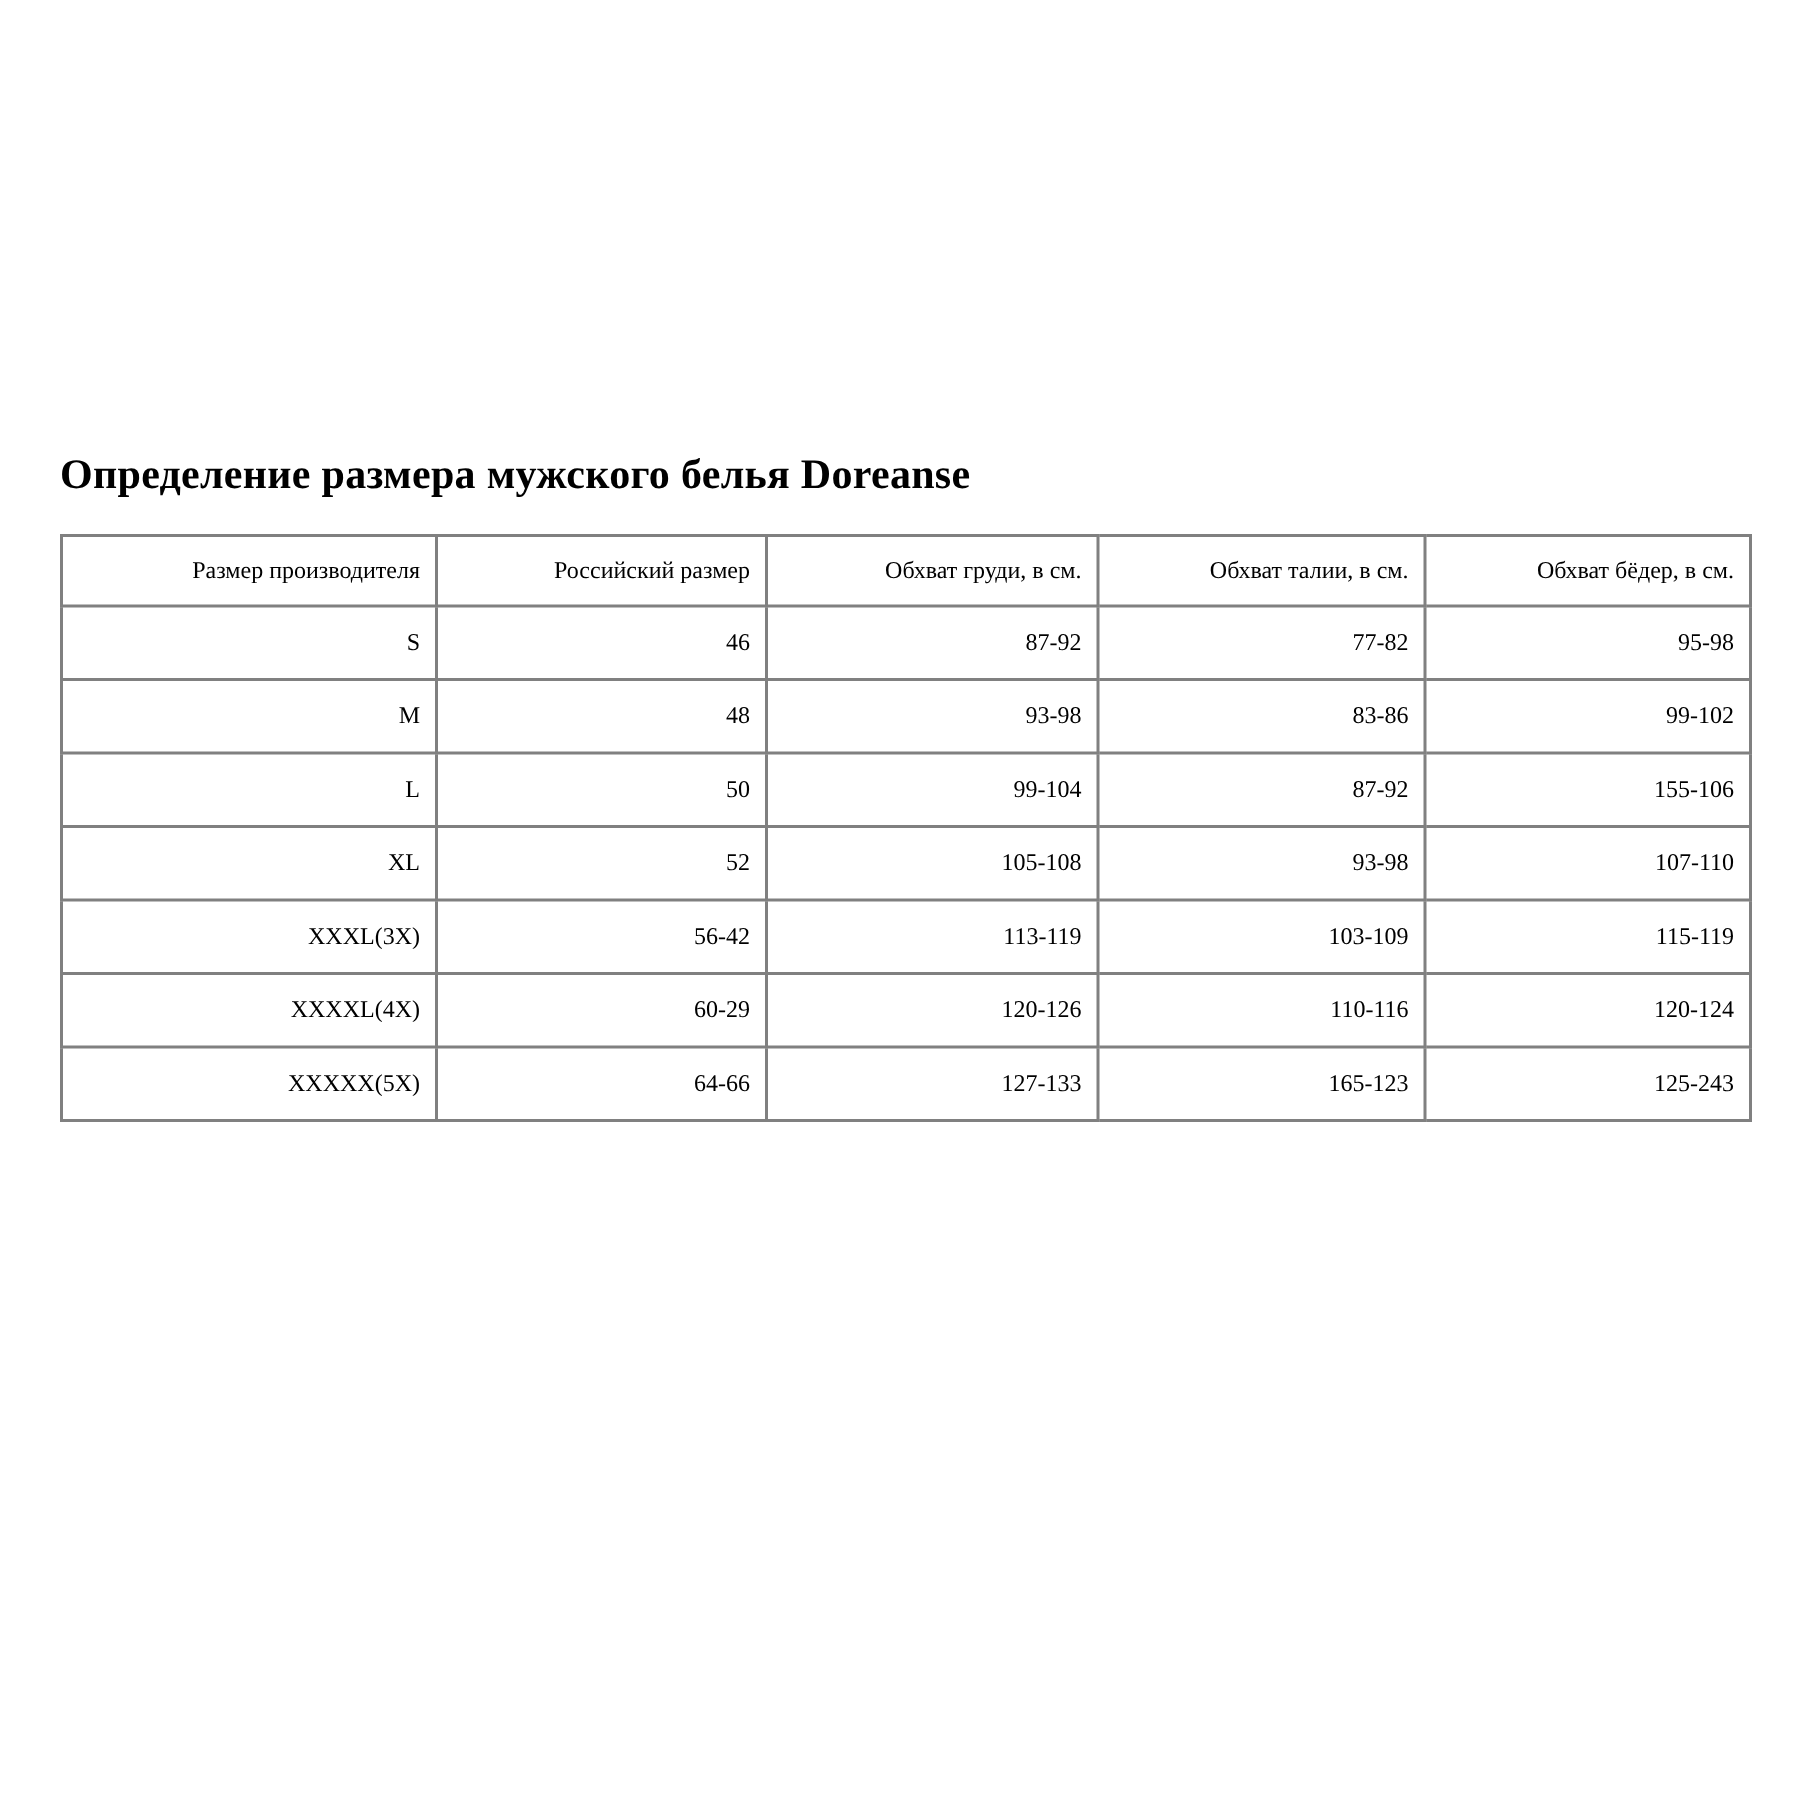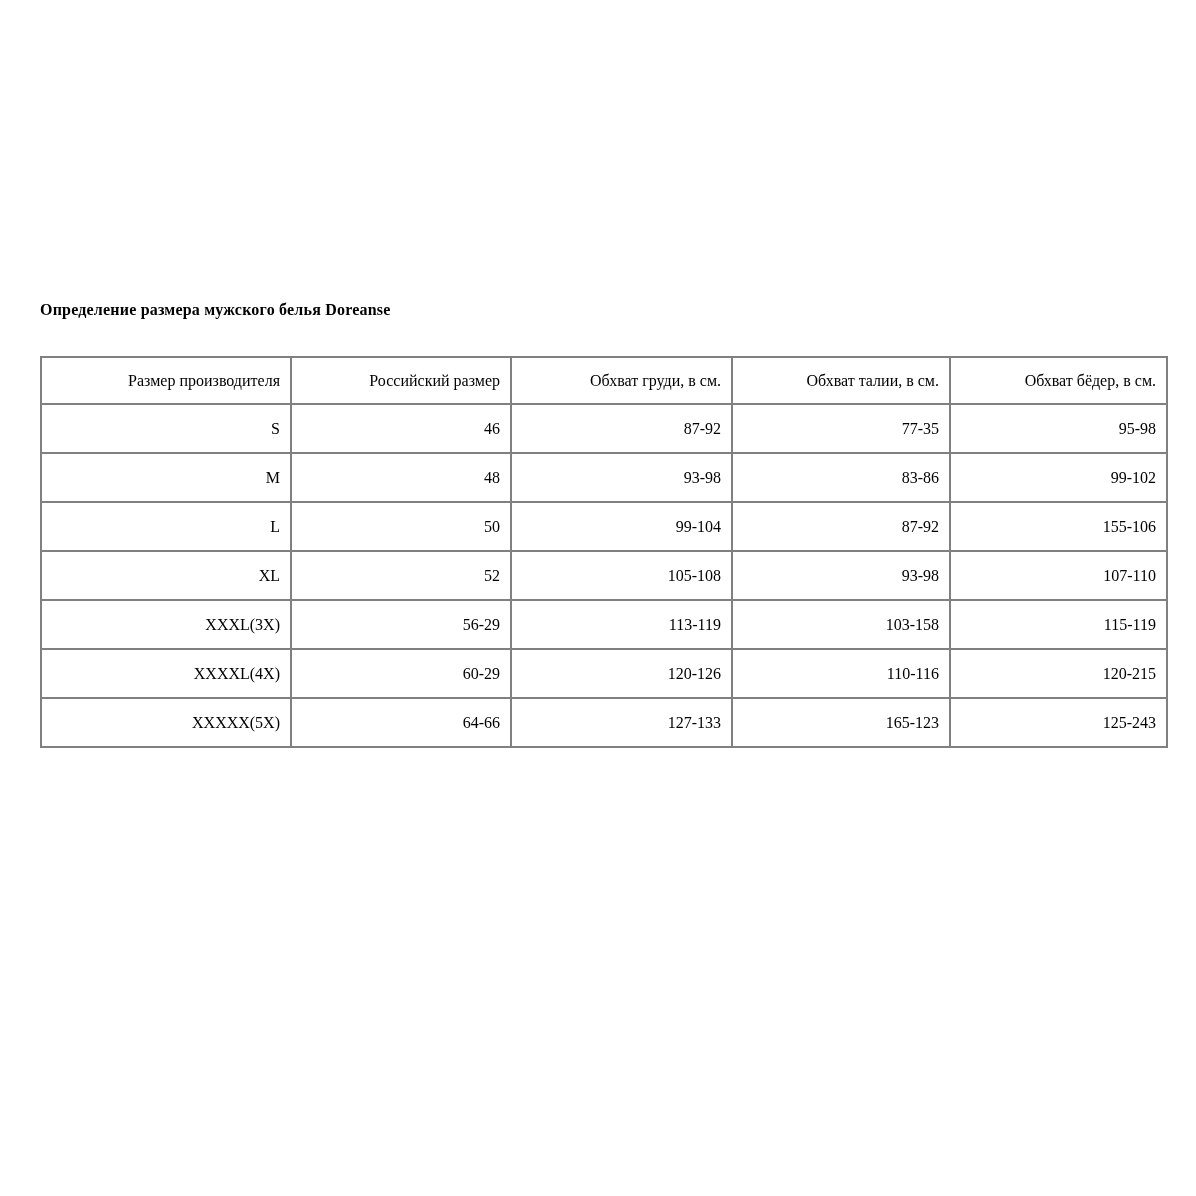--- a/index.html
+++ b/index.html
@@ -13,21 +13,21 @@
   .page {
     position: relative;
     width: 1196px;
     height: 1196px;
     overflow: hidden;
   }
   .doc-title {
     position: absolute;
     left: 40px;
     top: 301px;
-    font-size: 16px;
+    font-size: 28px;
     font-weight: bold;
     letter-spacing: 0.2px;
     white-space: nowrap;
   }
   table.size-table {
     position: absolute;
     left: 40px;
     top: 356px;
     width: 1126px;
     border-collapse: collapse;
@@ -75,21 +75,21 @@
         <th>Обхват груди, в см.</th>
         <th>Обхват талии, в см.</th>
         <th>Обхват бёдер, в см.</th>
       </tr>
     </thead>
     <tbody>
       <tr>
         <td>S</td>
         <td>46</td>
         <td>87-92</td>
-        <td>77-35</td>
+        <td>77-82</td>
         <td>95-98</td>
       </tr>
       <tr>
         <td>M</td>
         <td>48</td>
         <td>93-98</td>
         <td>83-86</td>
         <td>99-102</td>
       </tr>
       <tr>
@@ -101,31 +101,31 @@
       </tr>
       <tr>
         <td>XL</td>
         <td>52</td>
         <td>105-108</td>
         <td>93-98</td>
         <td>107-110</td>
       </tr>
       <tr>
         <td>XXXL(3X)</td>
-        <td>56-29</td>
+        <td>56-42</td>
         <td>113-119</td>
-        <td>103-158</td>
+        <td>103-109</td>
         <td>115-119</td>
       </tr>
       <tr>
         <td>XXXXL(4X)</td>
         <td>60-29</td>
         <td>120-126</td>
         <td>110-116</td>
-        <td>120-215</td>
+        <td>120-124</td>
       </tr>
       <tr>
         <td>XXXXX(5X)</td>
         <td>64-66</td>
         <td>127-133</td>
         <td>165-123</td>
         <td>125-243</td>
       </tr>
     </tbody>
   </table>

